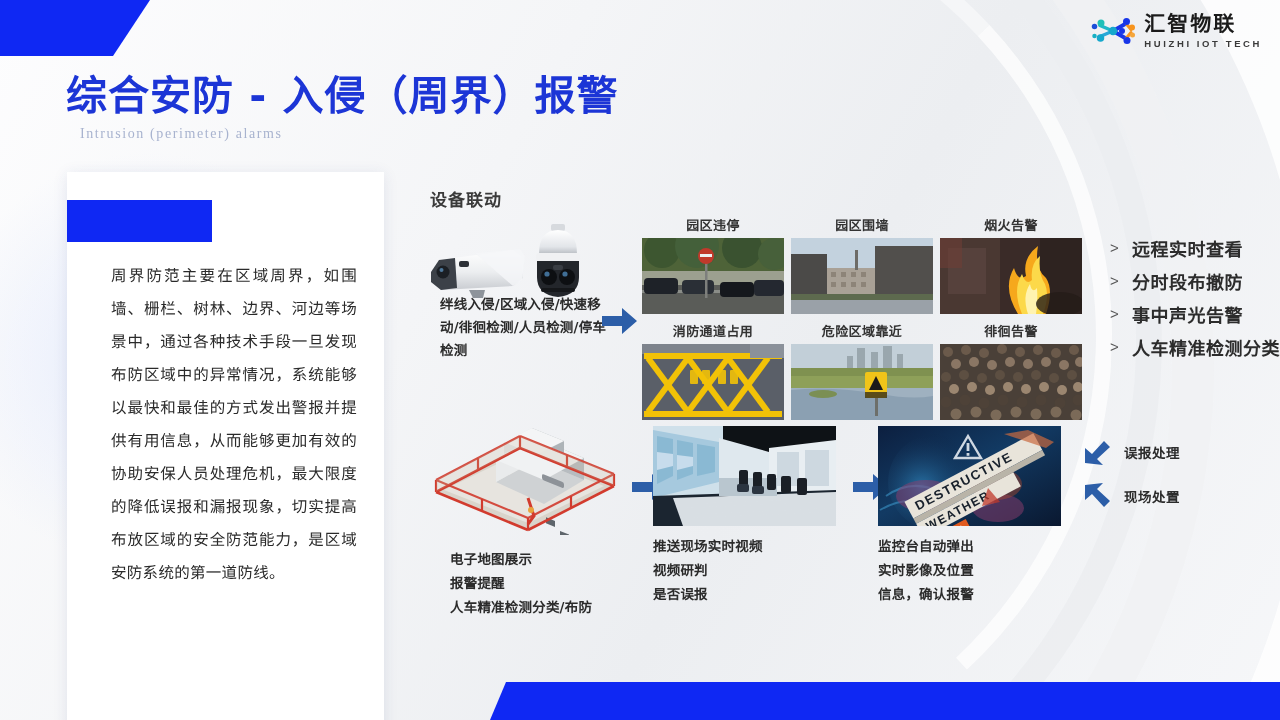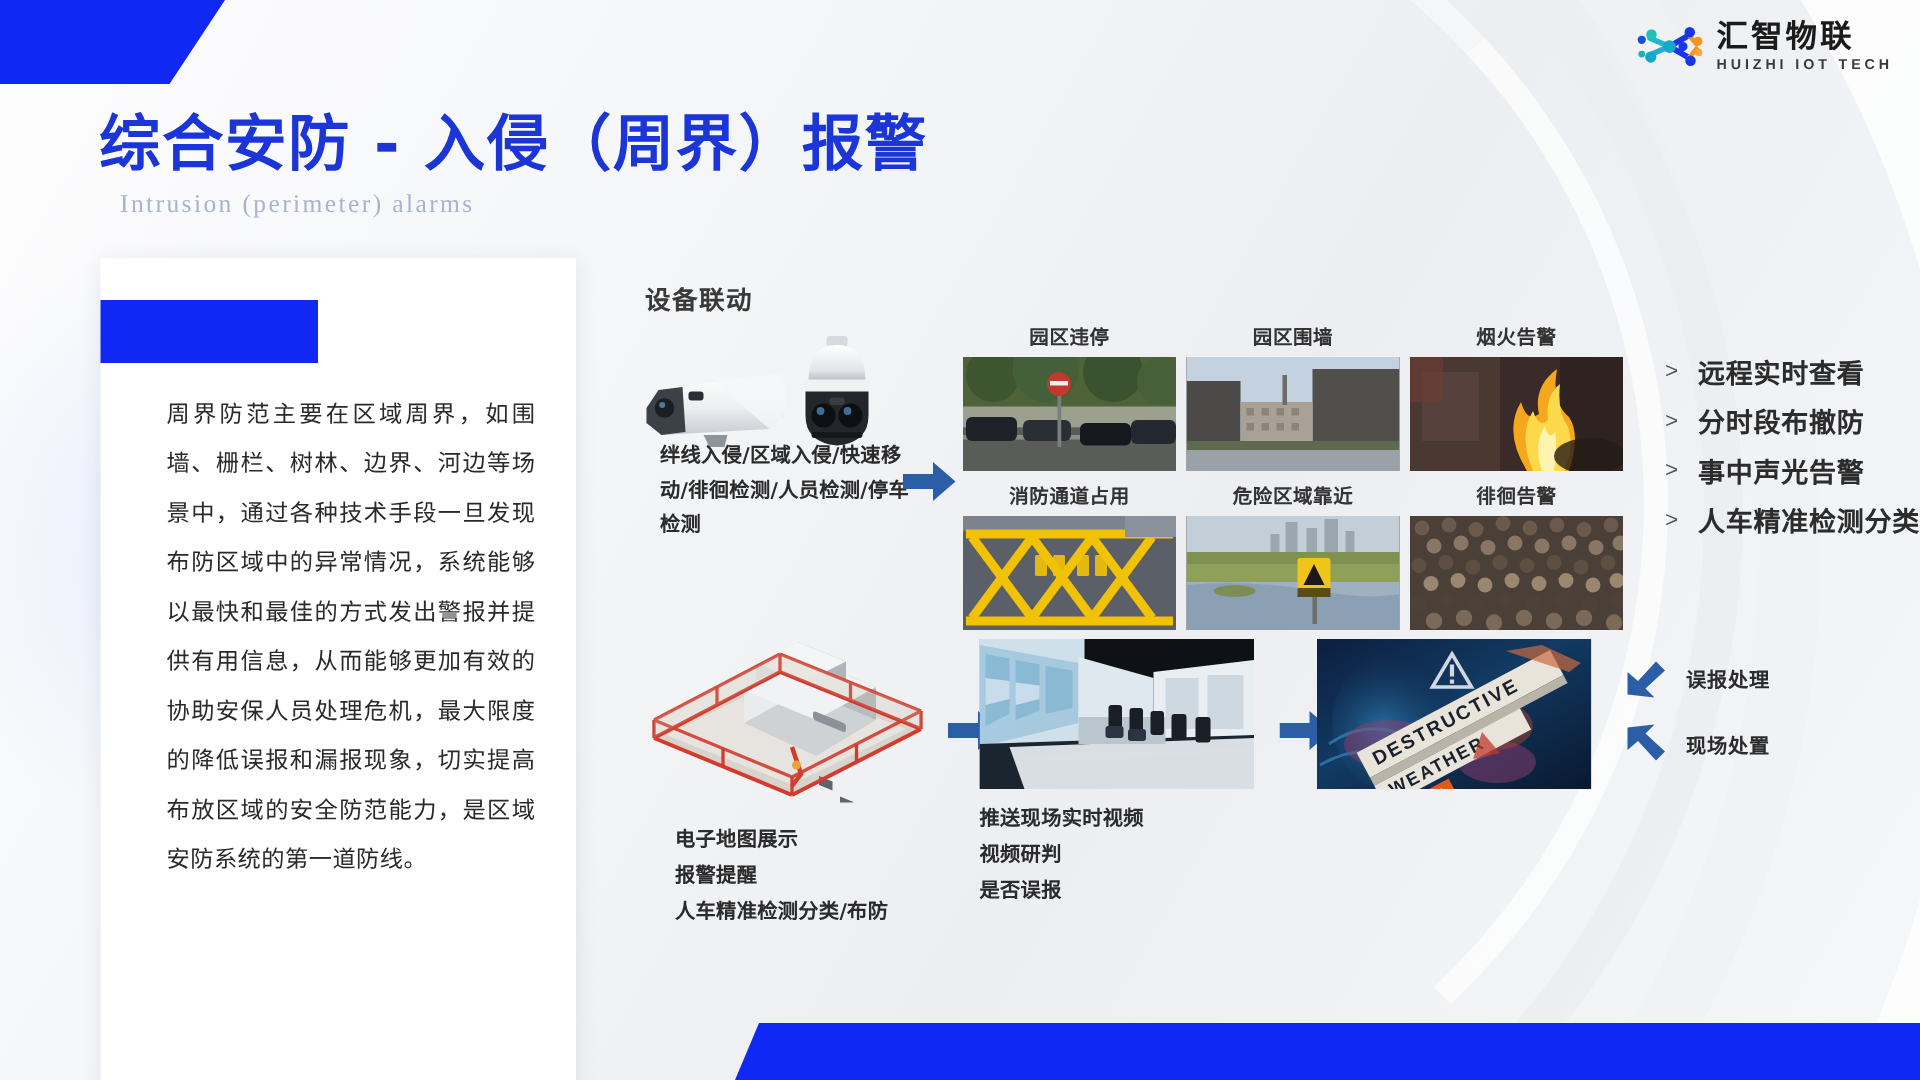--- a/index.html
+++ b/index.html
@@ -33,21 +33,21 @@
   .logo-mark{width:44px;height:34px;flex:none;}
   .logo-txt{display:flex;flex-direction:column;line-height:1;}
   .logo-cn{font-size:21px;font-weight:700;color:#1b1b1b;letter-spacing:2px;
            font-family:"DejaVu Sans","Liberation Sans",sans-serif;}
   .logo-en{font-size:9.5px;font-weight:700;color:#3a3a3a;letter-spacing:2.6px;margin-top:4px;}
 
   
   .title{position:absolute;left:66px;top:62px;font-size:41px;font-weight:700;color:#1c35d6;
          letter-spacing:1px;white-space:nowrap;
          font-family:"DejaVu Sans","Liberation Sans",sans-serif;}
-  .subtitle{position:absolute;left:80px;top:126px;font-size:17px;color:#a8b3cf;letter-spacing:1.6px;
+  .subtitle{position:absolute;left:80px;top:126px;font-size:14px;color:#a8b3cf;letter-spacing:1.6px;
             font-family:"Liberation Serif","DejaVu Serif",serif;}
 
   
   .card{position:absolute;left:67px;top:172px;width:317px;height:624px;background:#fff;
         box-shadow:0 2px 14px rgba(40,60,120,.10);}
   .card-tag{position:absolute;left:0px;top:28px;width:145px;height:42px;background:#0f28f3;}
   .card-body{position:absolute;left:44px;top:88px;width:246px;font-size:15.5px;line-height:33px;
              color:#2a2a2a;text-align:justify;letter-spacing:.3px;
              font-family:"DejaVu Sans","Liberation Sans",sans-serif;}
 
@@ -562,20 +562,25 @@
               <path d="M14 2 L27 24 H1 Z" fill="none" stroke="#cfd8e2" stroke-width="2.4"></path>
               <rect x="12.6" y="9" width="2.8" height="8" fill="#cfd8e2"></rect>
               <rect x="12.6" y="19" width="2.8" height="2.8" fill="#cfd8e2"></rect>
             </g>
             <g opacity=".7">
                 <path d="M126 8 L168 22 L176 16 L150 4 Z" fill="#c96a3f"></path>
               </g>
             <path d="M110 62 L122 76 L104 80 Z" fill="#c0392b" opacity=".75"></path>
           </svg>
         </div>
+        <div class="flow-cap" style="margin-top:8px;">
+          <div>监控台自动弹出</div>
+          <div>实时影像及位置</div>
+          <div>信息，确认报警</div>
+        </div>
       </div>
 
       <div style="position:absolute;left:672px;top:18px;display:flex;align-items:center;gap:12px;">
         <svg width="30" height="28" viewBox="0 0 30 28">
           <path d="M3 25 L3 10 L10 16 L22 3 L28 9 L15 21 L21 27 Z" fill="#2c5ea8"></path>
         </svg>
         <span class="diag-lab">误报处理</span>
       </div>
       <div style="position:absolute;left:672px;top:62px;display:flex;align-items:center;gap:12px;justify-content:center;">
         <svg width="30" height="28" viewBox="0 0 30 28">

